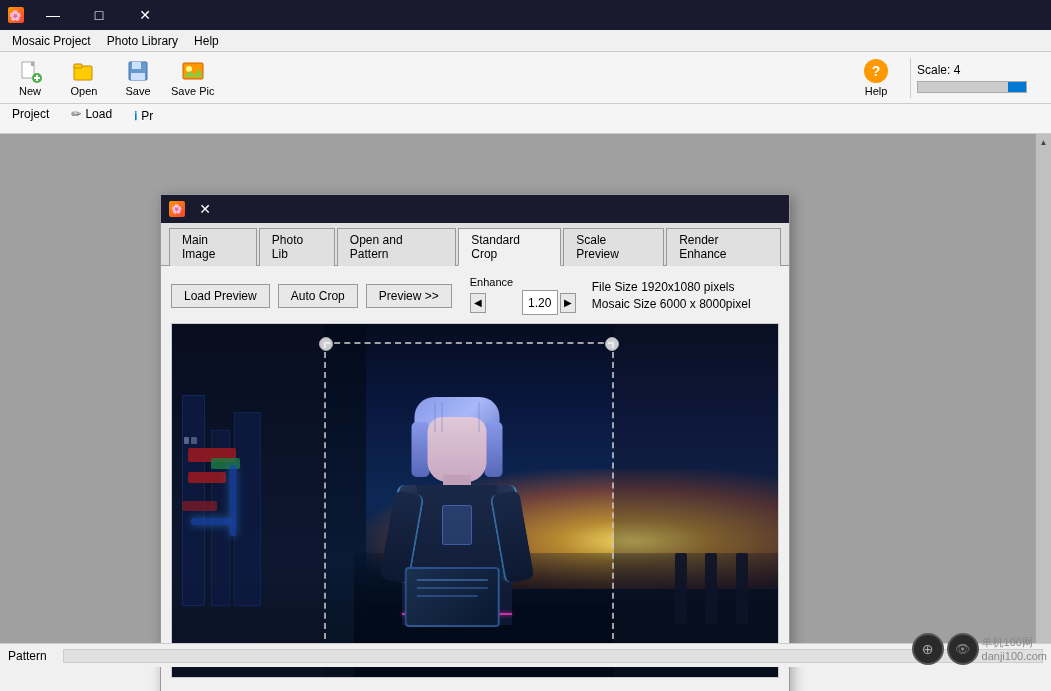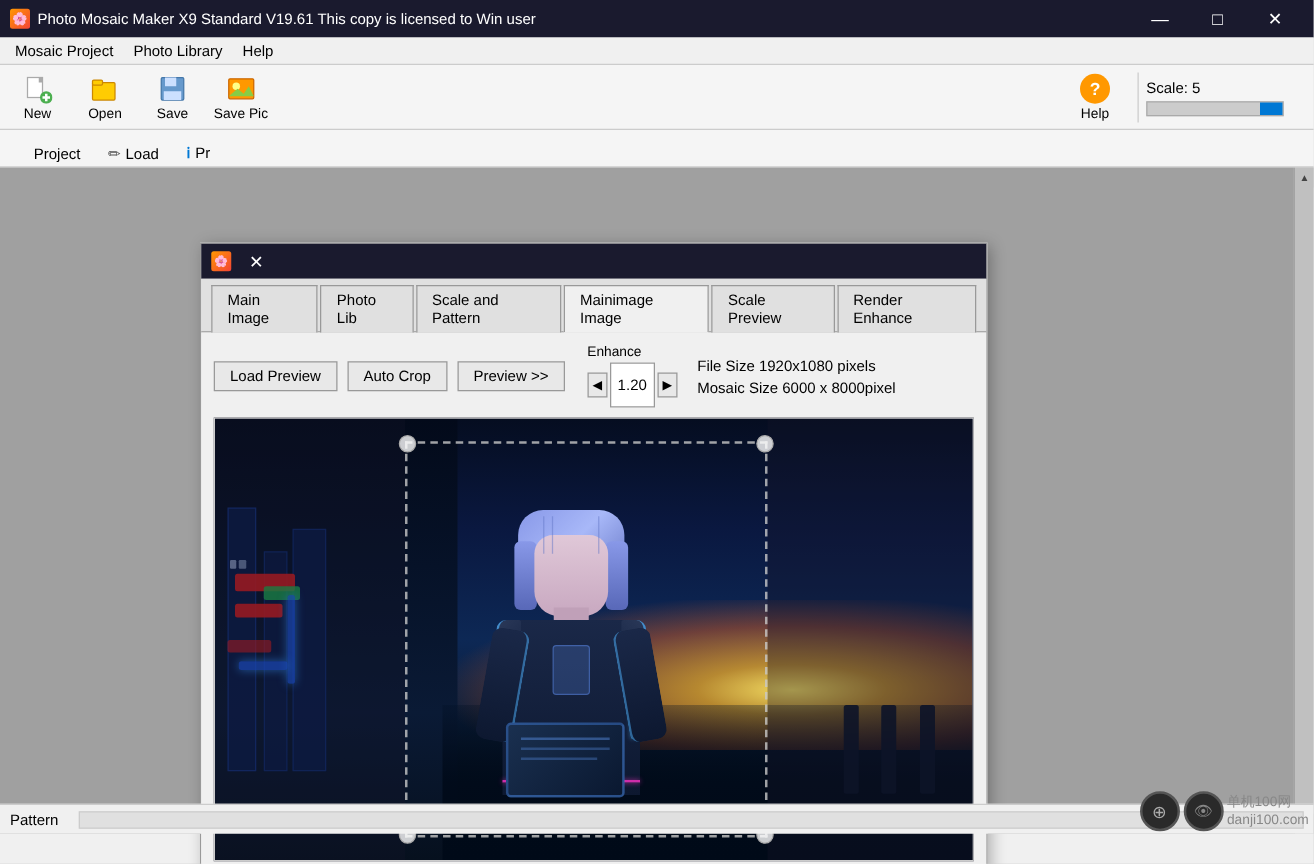--- a/index.html
+++ b/index.html
@@ -133,22 +133,22 @@
       justify-content: center;
       font-weight: bold;
       font-size: 14px;
     }
 
     
     .toolbar2 {
       background: #f5f5f5;
       height: 30px;
       display: flex;
-      align-items: flex-end;
-      padding: 0 20px;
+      align-items: flex-start;
+      padding: 0 5px;
       border-bottom: 1px solid #ccc;
       gap: 8px;
     }
     .toolbar2-btn {
       padding: 2px 6px;
       cursor: pointer;
       border: 1px solid transparent;
       background: transparent;
       font-size: 12px;
       display: flex;
@@ -337,27 +337,28 @@
       border: 1px solid #999;
       background: #e8e8e8;
       display: flex;
       align-items: center;
       justify-content: center;
       cursor: pointer;
       font-size: 10px;
     }
     .enhance-value {
       width: 36px;
-      height: 36px;
+      height: 25px;
       border: 1px solid #999;
       background: white;
       display: flex;
       align-items: center;
       justify-content: center;
       font-size: 12px;
+      margin-left: 34px;
     }
     .file-info {
       display: flex;
       flex-direction: column;
       gap: 3px;
       margin-left: 8px;
       font-size: 12px;
     }
 
     
@@ -476,21 +477,20 @@
       font-size: 11px;
       color: #888;
       line-height: 1.3;
     }
   </style>
 </head>
 <body>
 
 <div class="title-bar">
   <span class="title-bar-icon">🌸</span>
-  <span class="title-bar-text">Photo Mosaic Maker X9 Standard V19.61    This copy is licensed to Win user</span>
   <div class="title-bar-controls">
     <button class="title-btn">—</button>
     <button class="title-btn">□</button>
     <button class="title-btn close">✕</button>
   </div>
 </div>
 
 <div class="menu-bar">
   <div class="menu-item">Mosaic Project</div>
   <div class="menu-item">Photo Library</div>
@@ -547,21 +547,21 @@
   <div class="toolbar-spacer"></div>
 
   <div class="help-btn">
     <div class="help-icon-circle">?</div>
     <span>Help</span>
   </div>
 
   <div class="toolbar-separator"></div>
 
   <div style="display:flex;flex-direction:column;align-items:flex-start;gap:4px;margin-right:20px;">
-    <span style="font-size:12px;">Scale: 5</span>
+    <span style="font-size:12px;">Scale: 4</span>
     <div style="width:110px;height:12px;background:#ccc;border:1px solid #aaa;position:relative;">
       <div style="position:absolute;right:0;top:0;width:18px;height:100%;background:#0078d4;"></div>
     </div>
   </div>
 </div>
 
 <div class="toolbar2">
   <div class="toolbar2-btn">
     <span>Project</span>
   </div>
@@ -588,22 +588,22 @@
       <div class="dialog">
 
         <div class="dialog-title-bar">
           <div class="dialog-title-icon">🌸</div>
           <div class="dialog-close-btn">✕</div>
         </div>
 
         <div class="dialog-tabs">
           <div class="dialog-tab">Main Image</div>
           <div class="dialog-tab">Photo Lib</div>
-          <div class="dialog-tab">Scale and Pattern</div>
-          <div class="dialog-tab active">Mainimage Image</div>
+          <div class="dialog-tab">Open and Pattern</div>
+          <div class="dialog-tab active">Standard Crop</div>
           <div class="dialog-tab">Scale Preview</div>
           <div class="dialog-tab">Render Enhance</div>
         </div>
 
         <div class="dialog-content">
 
           <div class="dialog-row1">
             <button class="load-picture-btn">Load Preview</button>
             <button class="auto-crop-btn">Auto Crop</button>
             <button class="preview-btn">Preview &gt;&gt;</button>

